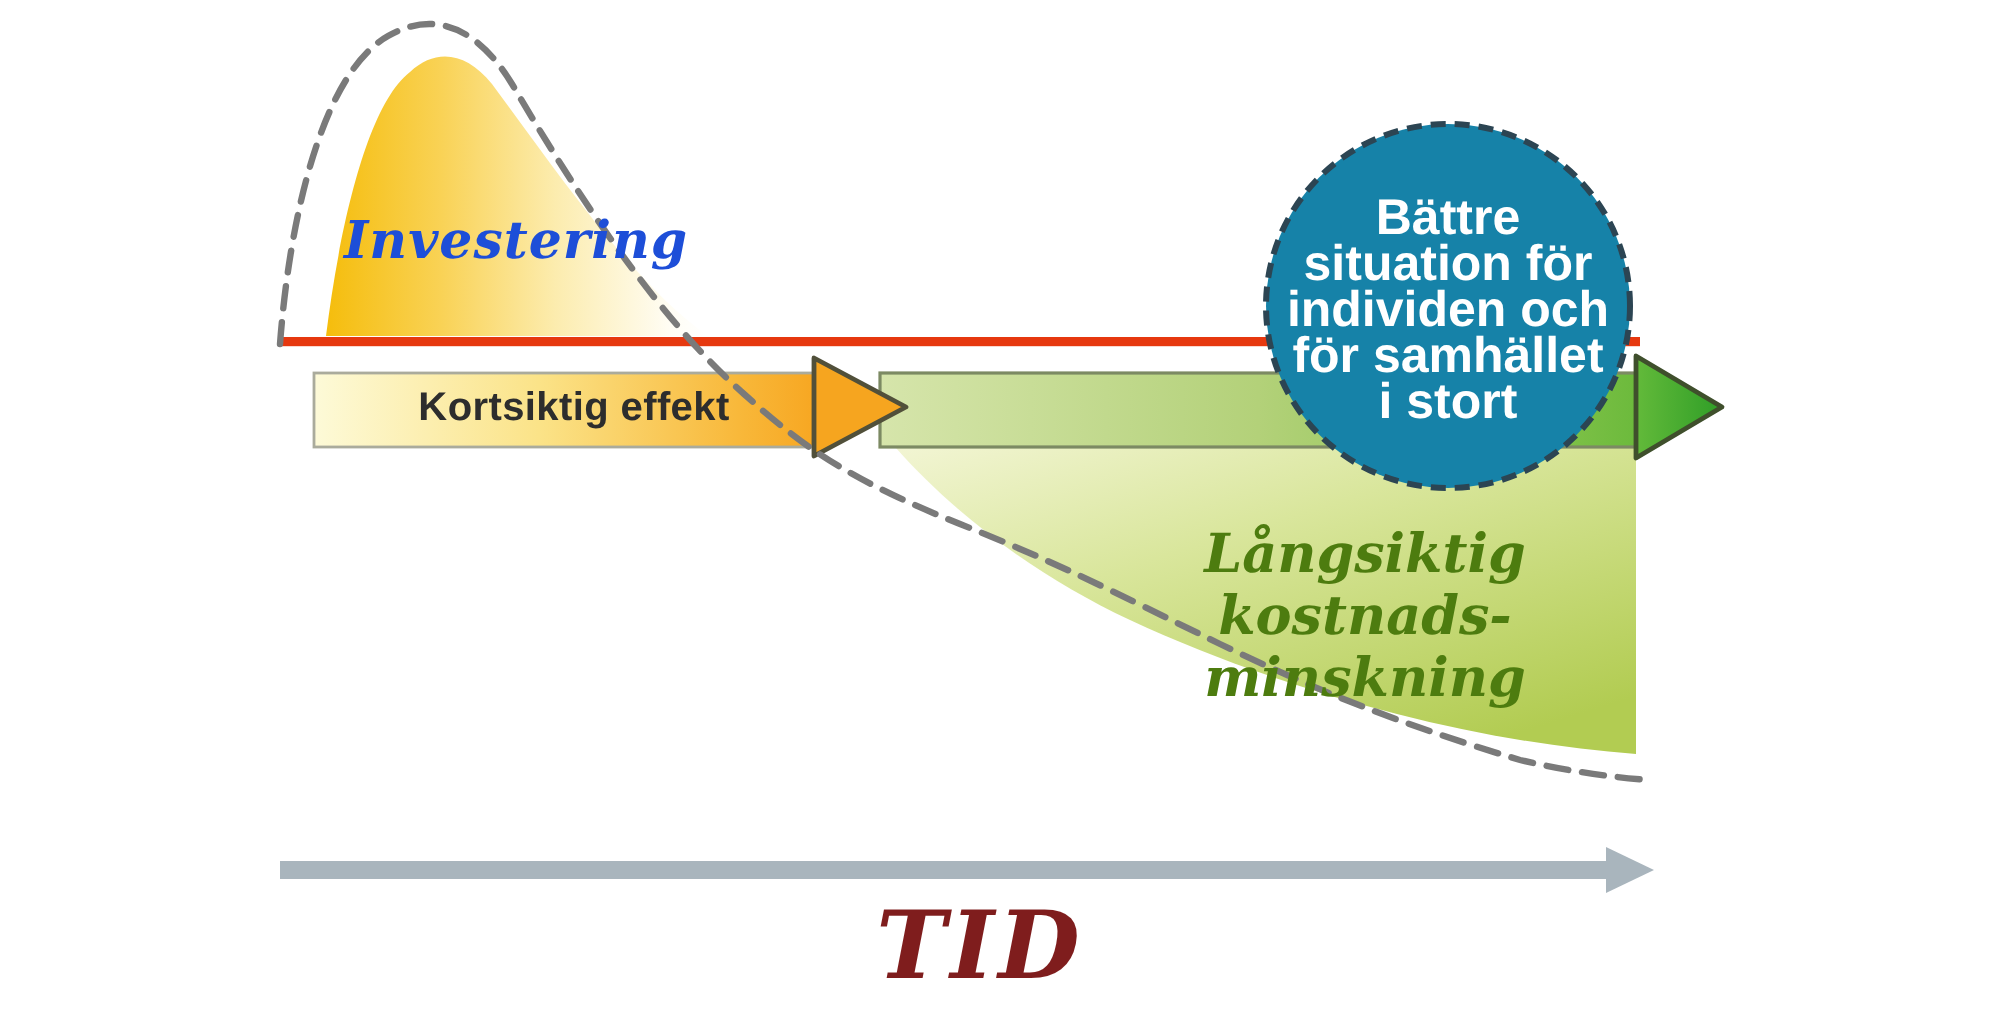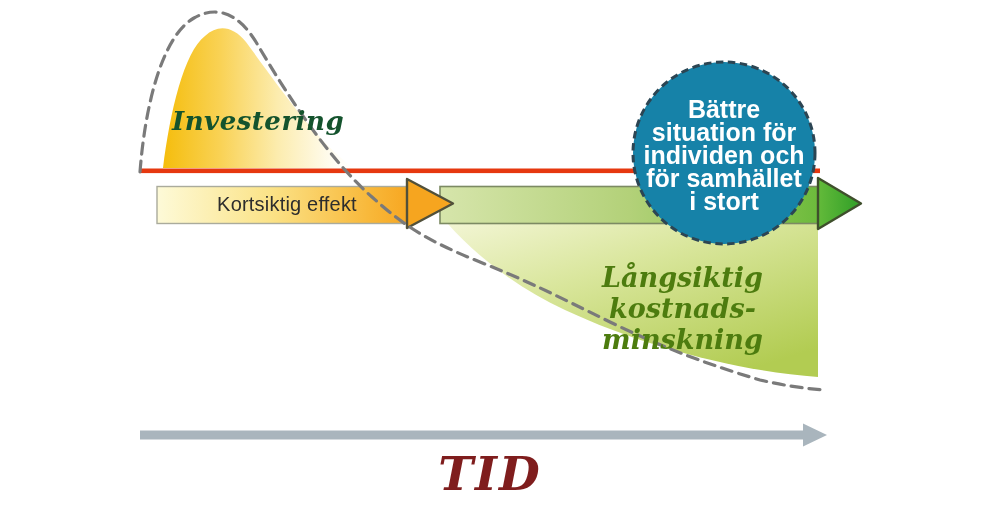--- a/index.html
+++ b/index.html
@@ -8,25 +8,25 @@
     font-family:"Liberation Sans",sans-serif;overflow:hidden;
   }
   .stage svg{position:absolute;left:0;top:0;}
   .label{position:absolute;}
   .serif-italic{
     font-family:"DejaVu Serif","Liberation Serif",serif;
     font-style:italic;font-weight:700;
   }
   .investering{
     left:172px;top:106px;width:140px;text-align:center;
-    font-size:26px;color:#14532d;letter-spacing:0.5px;
+    font-size:26px;color:#1d4ed8;letter-spacing:0.5px;
   }
   .band-label{
     display:flex;align-items:center;justify-content:center;
-    height:37px;font-size:20px;font-weight:400;color:#2d2d2d;
+    height:37px;font-size:20px;font-weight:700;color:#2d2d2d;
     letter-spacing:0.2px;
   }
   .short-term{left:162px;top:186px;width:250px;}
   .long-term{left:458px;top:186px;width:170px;}
   .circle-text{
     left:634px;top:98px;width:180px;text-align:center;
     font-size:25px;font-weight:700;color:#ffffff;line-height:23px;
   }
   .cost-reduction{
     left:550px;top:262px;width:265px;text-align:center;

